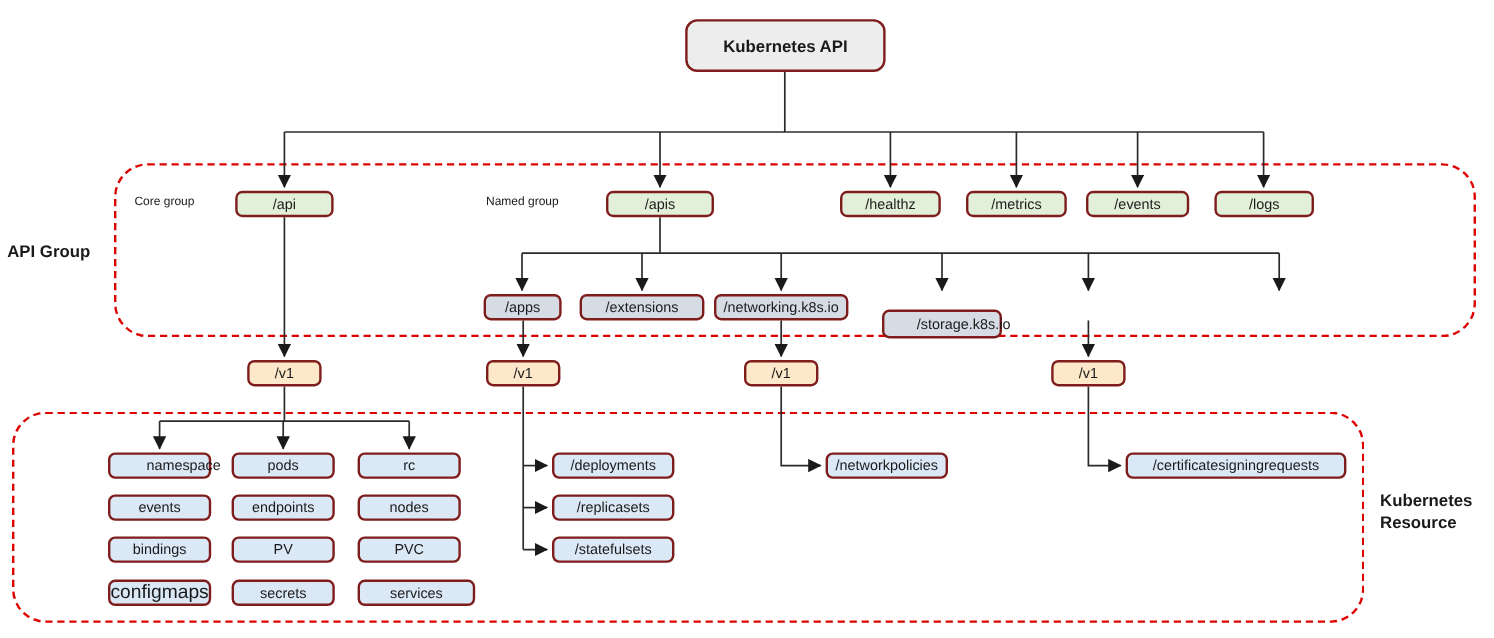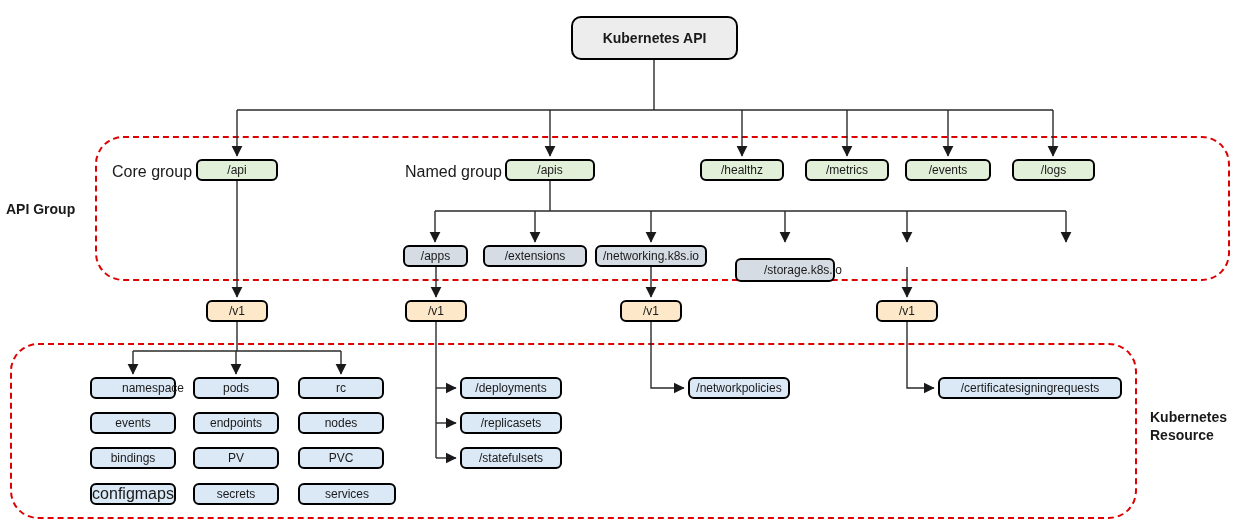--- a/index.html
+++ b/index.html
@@ -1,28 +1,28 @@
 <!DOCTYPE html>
 <html><head>
 <meta charset="utf-8">
 <style>
   html,body{margin:0;padding:0;background:#ffffff;}
   body{font-family:"Liberation Sans","DejaVu Sans",sans-serif;color:#1a1a1a;}
   #canvas{position:relative;width:1245px;height:532px;background:#ffffff;overflow:hidden;}
-  .node{position:absolute;box-sizing:border-box;border:2px solid #000000;border-radius:6px;
+  .node{position:absolute;box-sizing:border-box;border:2px solid #7f1d1d;border-radius:6px;
         display:flex;align-items:center;justify-content:center;font-size:12px;line-height:1;
         background:#fff;white-space:nowrap;}
   .root{background:#ededed;border-width:2.5px;border-radius:10px;font-weight:bold;font-size:14px;}
   .green{background:#e2efd9;}
   .grayblue{background:#d6dce4;}
   .cream{background:#fde9c9;}
   .lightblue{background:#dbe8f6;}
   .dashed-region{position:absolute;box-sizing:border-box;border:2.5px dashed #dd0000;border-radius:28px;}
   .side-label{position:absolute;font-weight:bold;font-size:14px;line-height:1.25;white-space:pre-line;}
-  .inline-label{position:absolute;font-size:16px;line-height:1;}
+  .inline-label{position:absolute;font-size:10px;line-height:1;}
   svg.edges{position:absolute;left:0;top:0;pointer-events:none;}
 </style>
 </head>
 <body>
 
 <div id="canvas">
 
   <div class="dashed-region" style="left:95px;top:136px;width:1135px;height:145px;"></div>
   <div class="dashed-region" style="left:10px;top:343px;width:1127px;height:176px;"></div>
 

